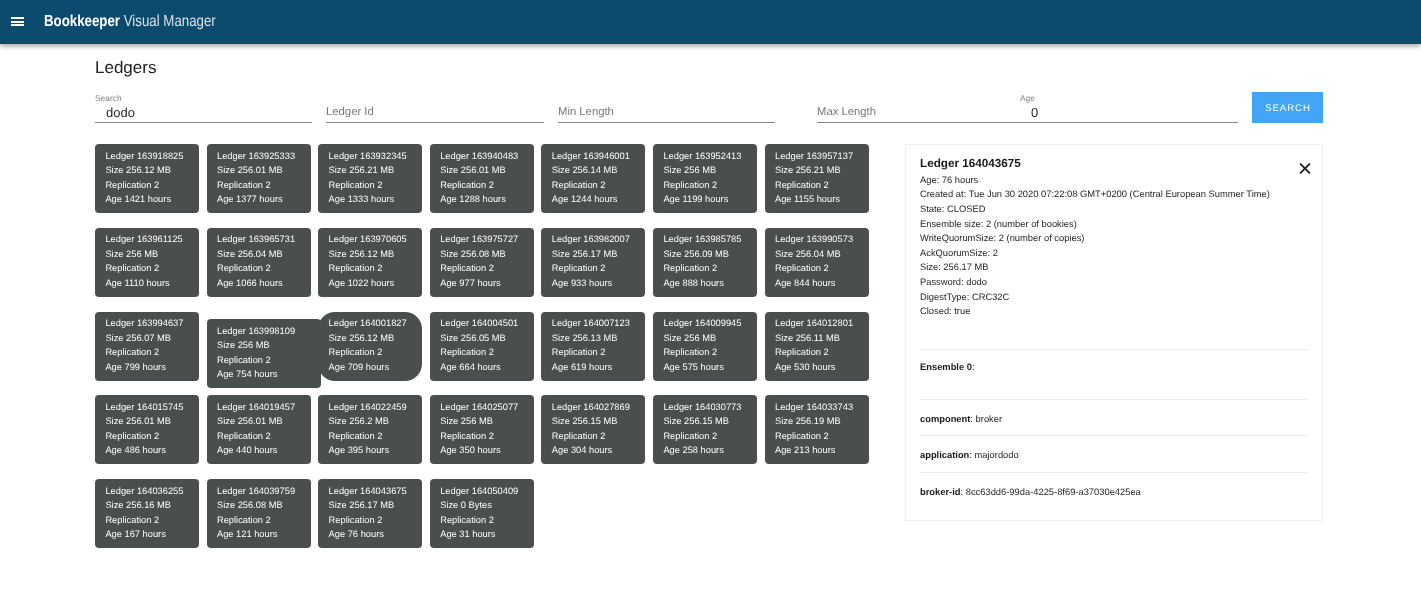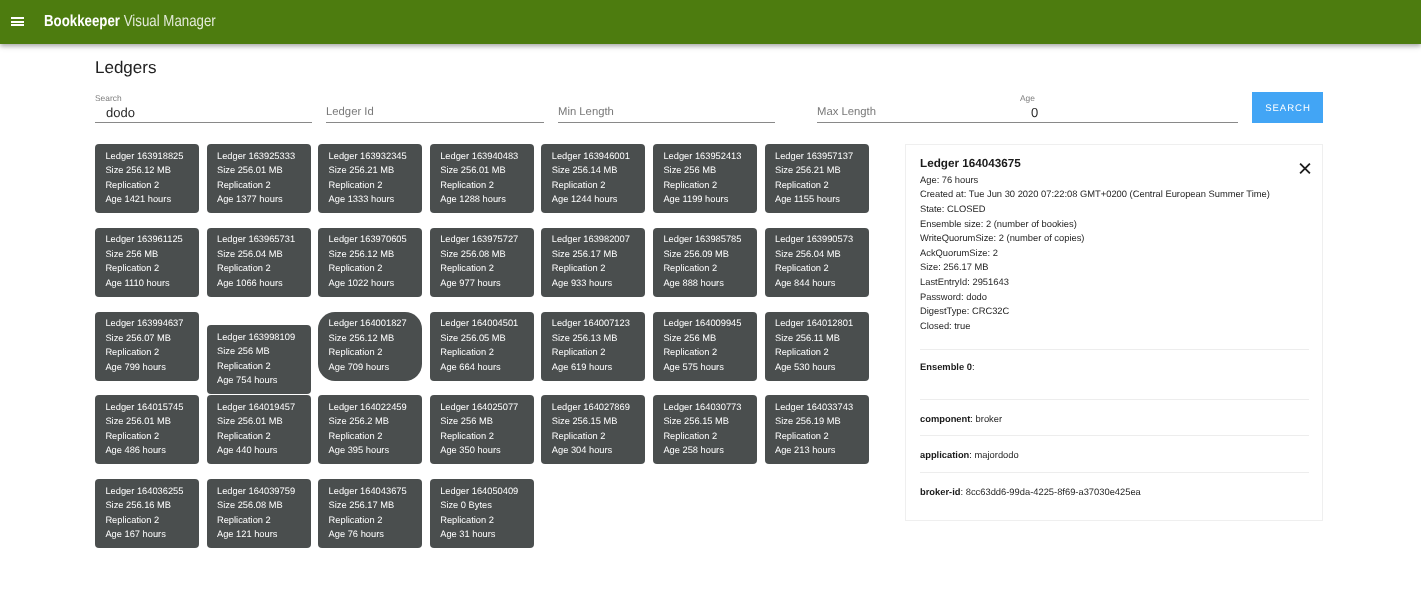--- a/index.html
+++ b/index.html
@@ -3,21 +3,21 @@
 <meta charset="utf-8">
 <title>Bookkeeper Visual Manager</title>
 <style>
   html,body{margin:0;padding:0;}
   body{width:1421px;height:610px;background:#fff;
        font-family:"Liberation Sans",sans-serif;overflow:hidden;
        text-rendering:geometricPrecision;
        -webkit-font-smoothing:antialiased;}
 
   
-  .appbar{position:absolute;left:0;top:0;width:1421px;height:44px;background:#4d7c0f;
+  .appbar{position:absolute;left:0;top:0;width:1421px;height:44px;background:#0c4a6e;
     box-shadow:0 2px 4px rgba(0,0,0,.24),0 3px 6px rgba(0,0,0,.12);z-index:5;}
   .menu-btn{position:absolute;left:11px;top:17.3px;width:12.9px;height:9.6px;cursor:pointer;}
   .menu-btn span{position:absolute;left:0;width:12.9px;height:1.8px;background:#fff;}
   .menu-btn span:nth-child(1){top:0;}
   .menu-btn span:nth-child(2){top:3.55px;}
   .menu-btn span:nth-child(3){top:7.1px;}
   .brand{position:absolute;left:44px;top:13px;font-size:16px;color:#fff;white-space:nowrap;
     line-height:18px;transform:scaleX(.83);transform-origin:left top;}
   .brand b{font-weight:700;letter-spacing:0;}
   .brand i{font-style:normal;font-weight:400;color:rgba(255,255,255,.84);}
@@ -184,21 +184,21 @@
       <div class="r1">Size 256.04 MB</div>
       <div class="r2">Replication 2</div>
       <div class="r3">Age 844 hours</div>
     </div>
     <div class="card" style="left: 0px; top: 167.6px;">
       <div class="r0">Ledger 163994637</div>
       <div class="r1">Size 256.07 MB</div>
       <div class="r2">Replication 2</div>
       <div class="r3">Age 799 hours</div>
     </div>
-    <div class="card" style="left: 111.6px; top: 181px;">
+    <div class="card" style="left: 111.6px; top: 175px; padding-left: 10px;">
       <div class="r0">Ledger 163998109</div>
       <div class="r1">Size 256 MB</div>
       <div class="r2">Replication 2</div>
       <div class="r3">Age 754 hours</div>
     </div>
     <div class="card" style="left: 223.2px; top: 167.6px; border-radius: 17px;">
       <div class="r0">Ledger 164001827</div>
       <div class="r1">Size 256.12 MB</div>
       <div class="r2">Replication 2</div>
       <div class="r3">Age 709 hours</div>
@@ -303,21 +303,20 @@
       </svg>
   </div>
   <div class="props" id="props">
       <div>Age: 76 hours</div>
       <div>Created at: Tue Jun 30 2020 07:22:08 GMT+0200 (Central European Summer Time)</div>
       <div>State: CLOSED</div>
       <div>Ensemble size: 2 (number of bookies)</div>
       <div>WriteQuorumSize: 2 (number of copies)</div>
       <div>AckQuorumSize: 2</div>
       <div>Size: 256.17 MB</div>
-      <div>LastEntryId: 2951643</div>
       <div>Password: dodo</div>
       <div>DigestType: CRC32C</div>
       <div>Closed: true</div>
     </div>
   <div id="sects">
       <div class="sect-line" style="top: 203.5px;"></div>
       <div class="sect-txt" style="top: 215.9px;"><b>Ensemble 0</b><span>:</span></div>
       <div class="sect-line" style="top: 253.5px;"></div>
       <div class="sect-txt" style="top: 267.9px;"><b>component</b><span>:</span> <span>broker</span></div>
       <div class="sect-line" style="top: 289.5px;"></div>

